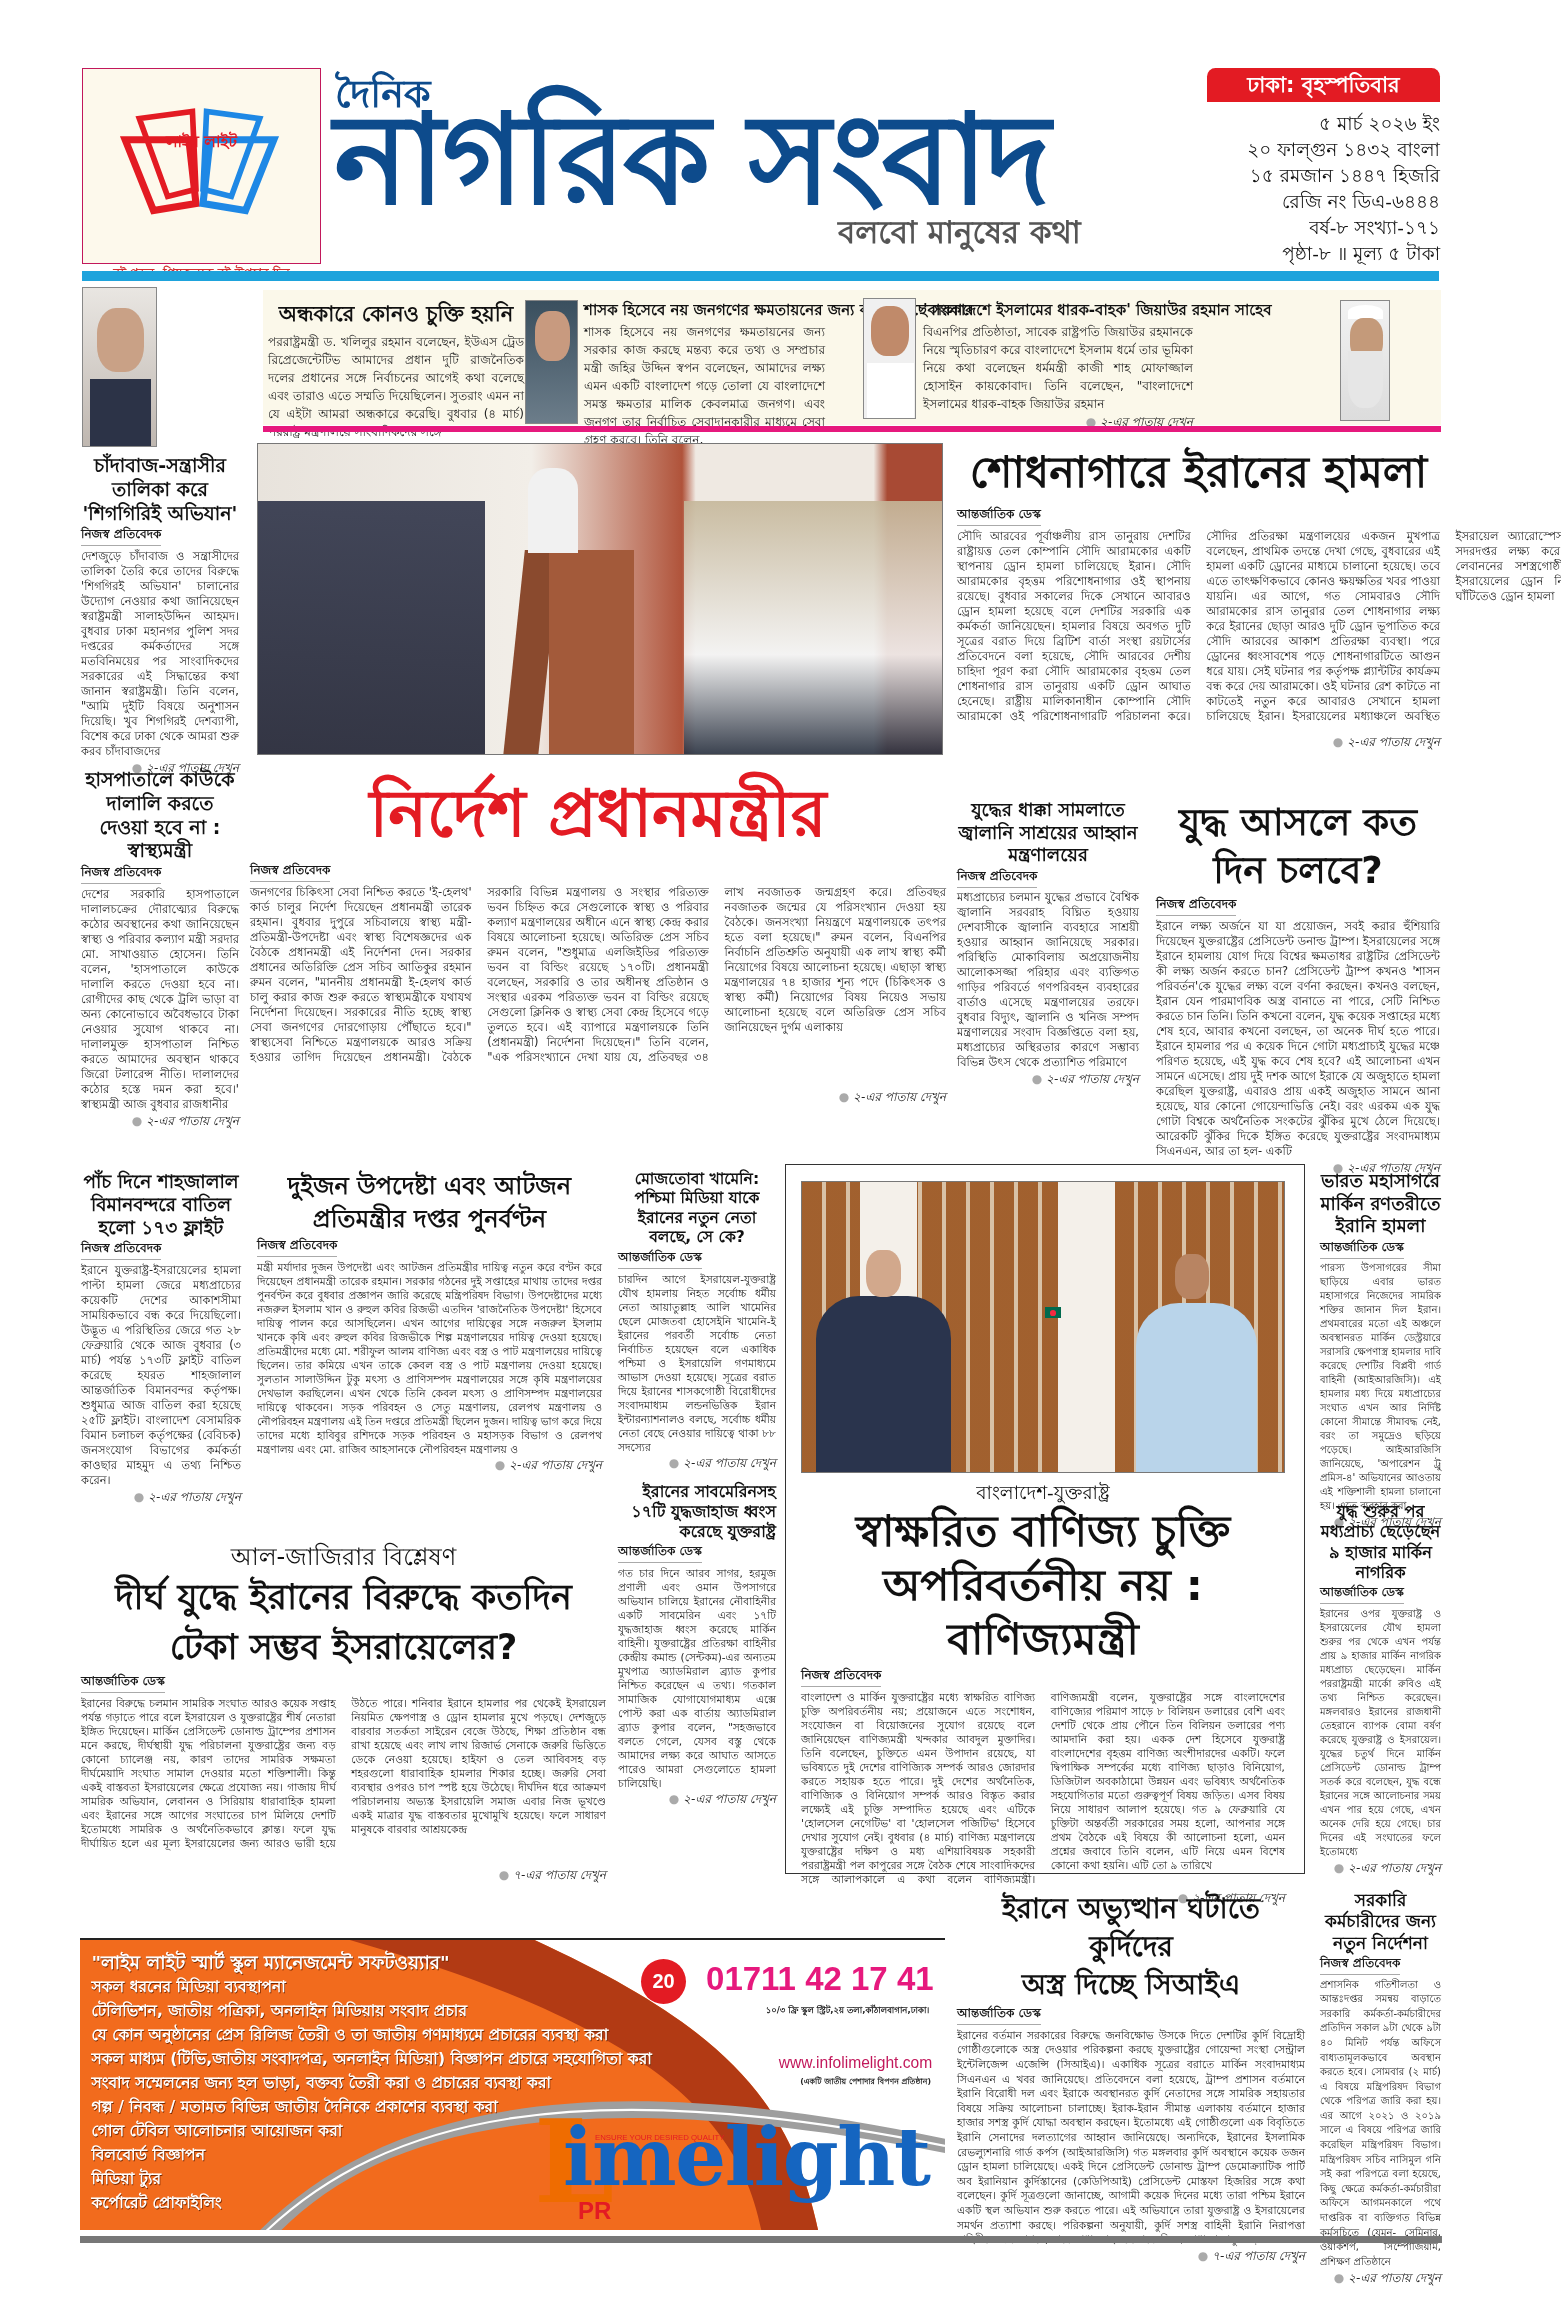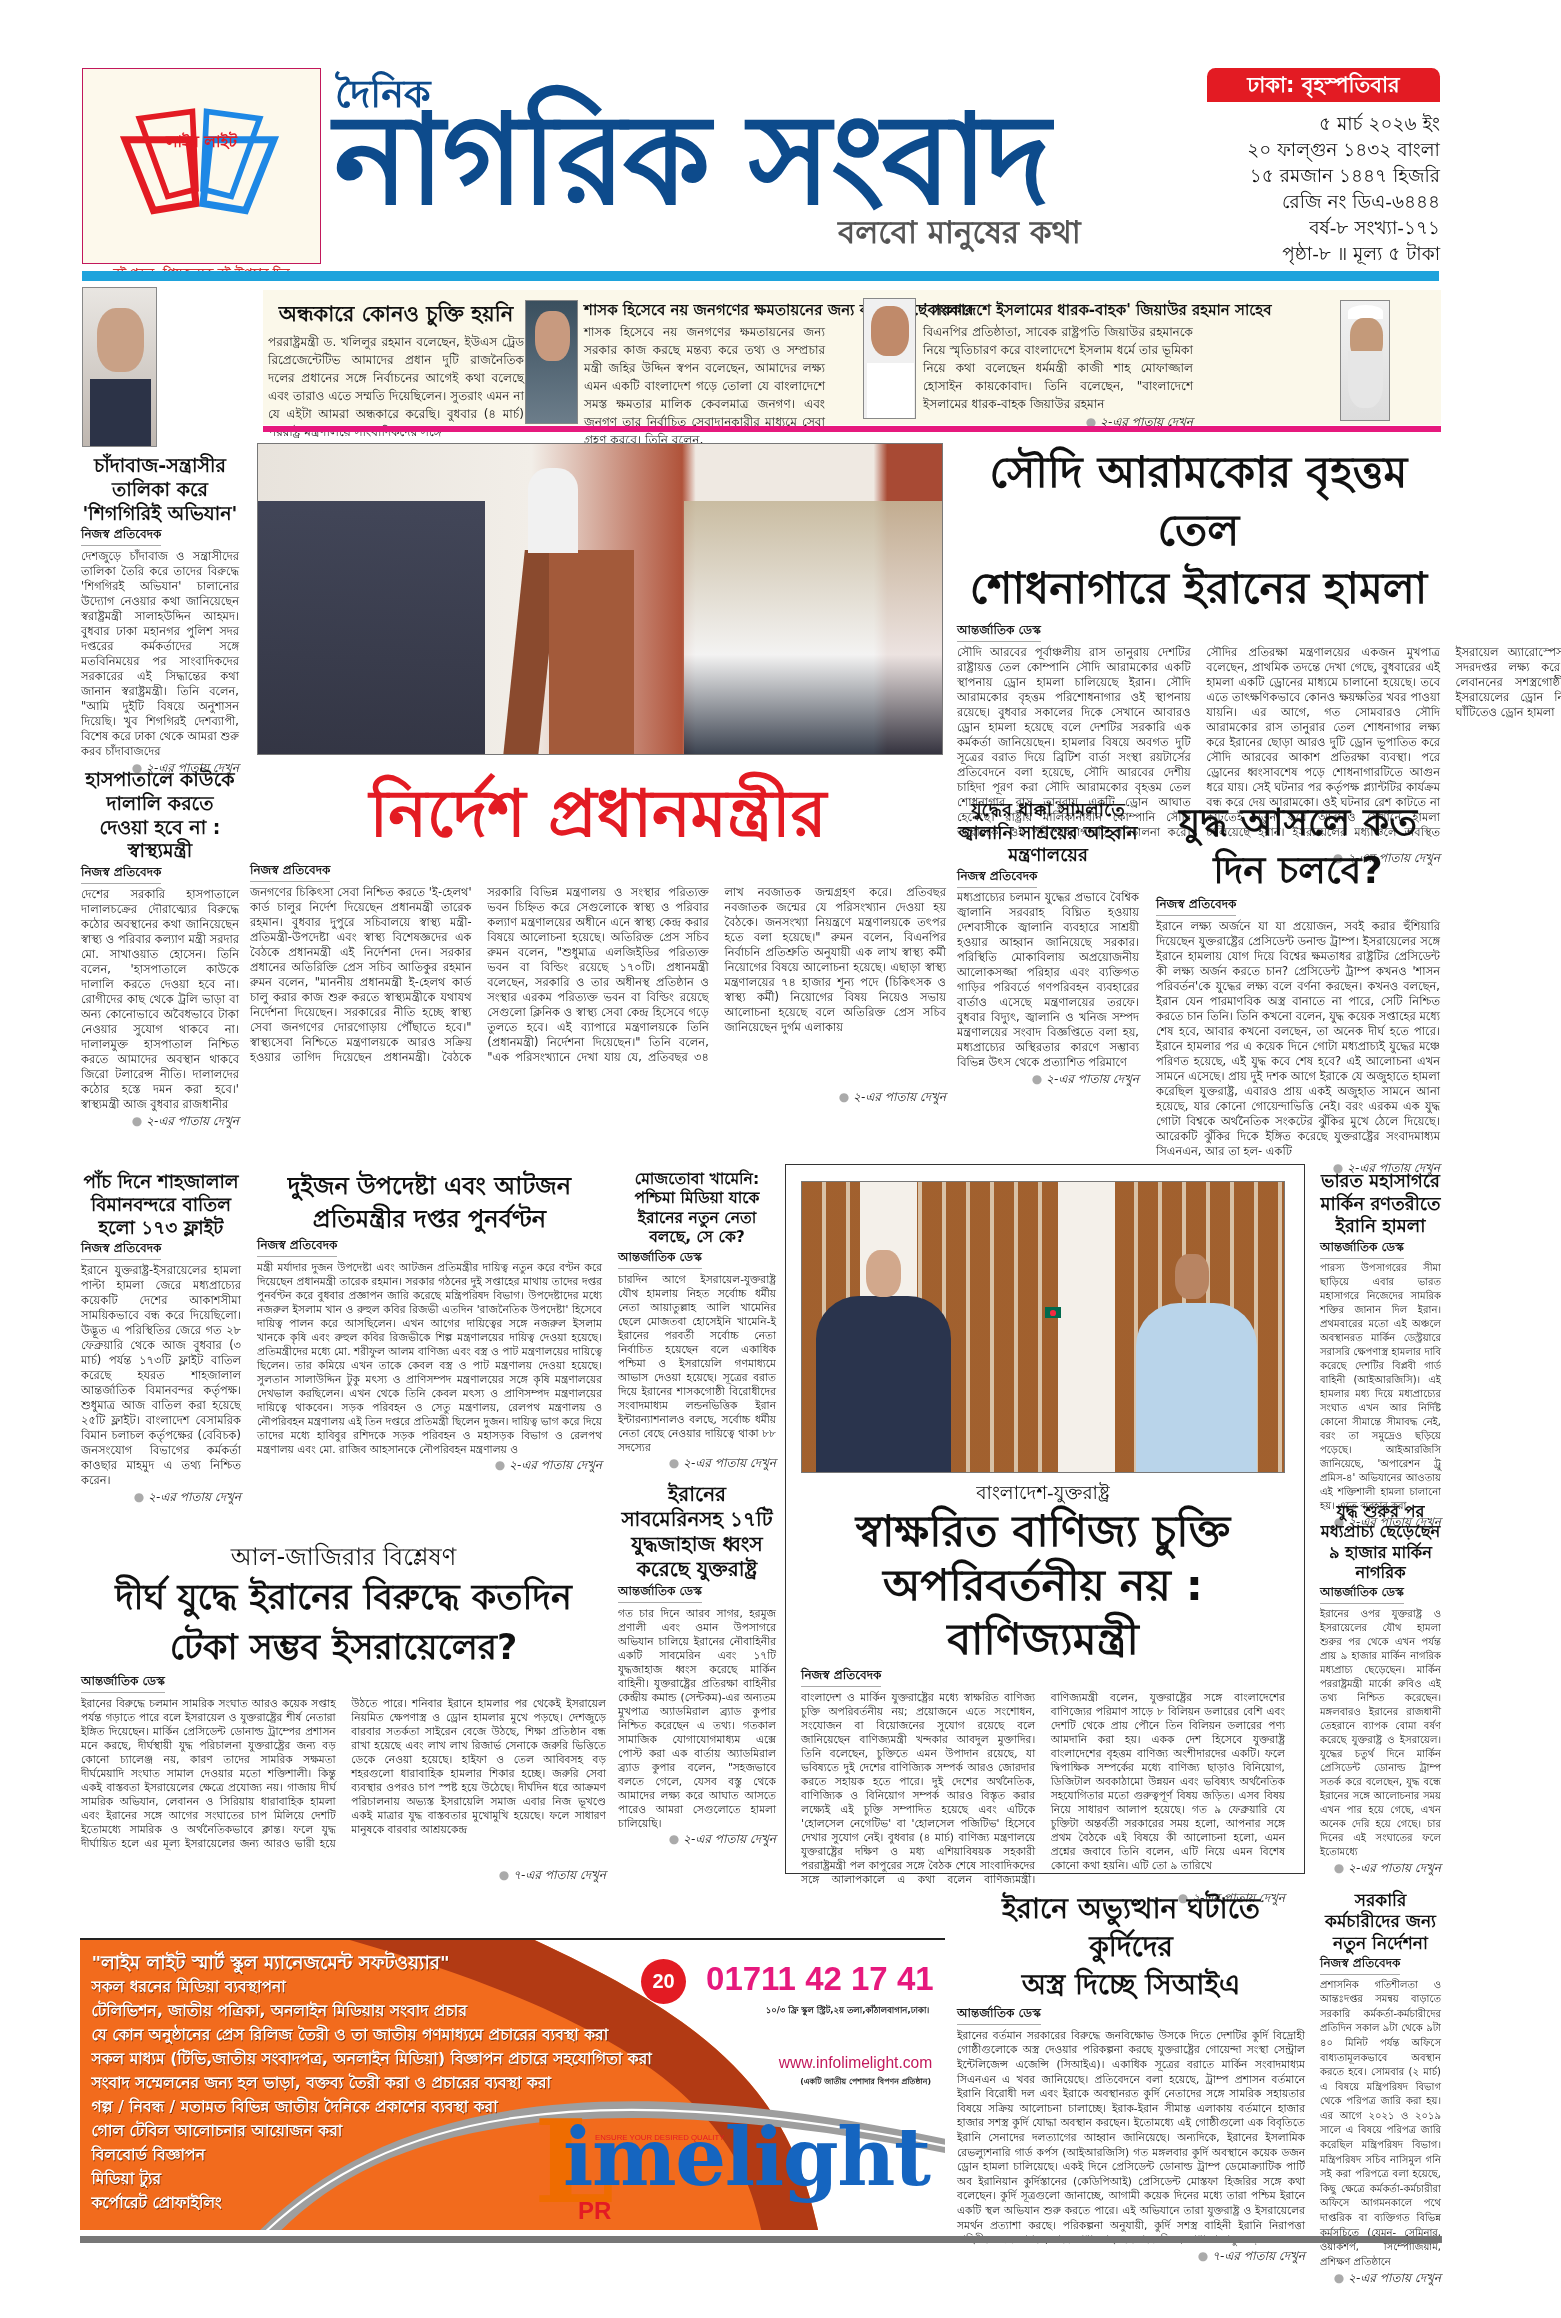--- a/index.html
+++ b/index.html
@@ -135,21 +135,20 @@
 <div class="photo" style="left:257px;top:443px;width:686px;height:312px;background:linear-gradient(90deg,#e8e3dc 0%,#f2eee8 40%,#b0533a 62%,#efe9e2 64%,#efe9e2 90%,#a84a34 92%);">
   <div style="position:absolute;left:256px;top:106px;width:35px;height:206px;background:#8a4a2e;transform:skewX(-6deg);"></div>
   <div style="position:absolute;left:291px;top:106px;width:85px;height:206px;background:#a35a3a;"></div>
   <div style="position:absolute;left:0;top:57px;width:227px;height:256px;background:linear-gradient(#2f3449,#1f2233);opacity:0.9;"></div>
   <div style="position:absolute;left:426px;top:57px;width:260px;height:256px;background:linear-gradient(#c5b79a,#f4f4f4 60%,#222b3b);opacity:0.9;"></div>
   <div style="position:absolute;left:270px;top:24px;width:50px;height:85px;background:#f1f1f1;border-radius:21px 21px 0 0;"></div>
 </div>
 
 <div class="abs" style="left:957px;top:443px;width:483px;">
   <div class="headline" style="font-size:43px;line-height:58px;">
-    <div>সৌদি আরামকোর বৃহত্তম তেল</div>
     <div>শোধনাগারে ইরানের হামলা</div>
   </div>
   <div class="byline" style="margin-top:4.3px;">আন্তর্জাতিক ডেস্ক</div>
   <div class="body col2" style="font-size:11.4px;line-height:15px;height:204px;">সৌদি আরবের পূর্বাঞ্চলীয় রাস তানুরায় দেশটির রাষ্ট্রায়ত্ত তেল কোম্পানি সৌদি আরামকোর একটি স্থাপনায় ড্রোন হামলা চালিয়েছে ইরান। সৌদি আরামকোর বৃহত্তম পরিশোধনাগার ওই স্থাপনায় রয়েছে। বুধবার সকালের দিকে সেখানে আবারও ড্রোন হামলা হয়েছে বলে দেশটির সরকারি এক কর্মকর্তা জানিয়েছেন। হামলার বিষয়ে অবগত দুটি সূত্রের বরাত দিয়ে ব্রিটিশ বার্তা সংস্থা রয়টার্সের প্রতিবেদনে বলা হয়েছে, সৌদি আরবের দেশীয় চাহিদা পূরণ করা সৌদি আরামকোর বৃহত্তম তেল শোধনাগার রাস তানুরায় একটি ড্রোন আঘাত হেনেছে। রাষ্ট্রীয় মালিকানাধীন কোম্পানি সৌদি আরামকো ওই পরিশোধনাগারটি পরিচালনা করে। সৌদির প্রতিরক্ষা মন্ত্রণালয়ের একজন মুখপাত্র বলেছেন, প্রাথমিক তদন্তে দেখা গেছে, বুধবারের এই হামলা একটি ড্রোনের মাধ্যমে চালানো হয়েছে। তবে এতে তাৎক্ষণিকভাবে কোনও ক্ষয়ক্ষতির খবর পাওয়া যায়নি। এর আগে, গত সোমবারও সৌদি আরামকোর রাস তানুরার তেল শোধনাগার লক্ষ্য করে ইরানের ছোড়া আরও দুটি ড্রোন ভূপাতিত করে সৌদি আরবের আকাশ প্রতিরক্ষা ব্যবস্থা। পরে ড্রোনের ধ্বংসাবশেষ পড়ে শোধনাগারটিতে আগুন ধরে যায়। সেই ঘটনার পর কর্তৃপক্ষ প্ল্যান্টটির কার্যক্রম বন্ধ করে দেয় আরামকো। ওই ঘটনার রেশ কাটতে না কাটতেই নতুন করে আবারও সেখানে হামলা চালিয়েছে ইরান। ইসরায়েলের মধ্যাঞ্চলে অবস্থিত ইসরায়েল অ্যারোস্পেস ইন্ডাস্ট্রিজের (আইএআই) সদরদপ্তর লক্ষ্য করে ড্রোন হামলা চালিয়েছে লেবাননের সশস্ত্রগোষ্ঠী হিজবুল্লাহ। একই সঙ্গে ইসরায়েলের ড্রোন নিয়ন্ত্রণকারী একটি সামরিক ঘাঁটিতেও ড্রোন হামলা</div>
   <div class="see-page">২-এর পাতায় দেখুন</div>
 </div>
 
 <div class="abs" style="left:250px;top:774px;width:696px;">
   <div class="headline red" style="font-size:65px;line-height:80px;">
     <div>নির্দেশ প্রধানমন্ত্রীর</div>
@@ -190,21 +189,21 @@
 </div>
 
 <div class="abs" style="left:618px;top:1170px;width:158px;">
   <div class="headline" style="font-size:15.6px;">মোজতোবা খামেনি: পশ্চিমা মিডিয়া যাকে ইরানের নতুন নেতা বলছে, সে কে?</div>
   <div class="byline">আন্তর্জাতিক ডেস্ক</div>
   <div class="body" style="font-size:10.6px;line-height:14px;">চারদিন আগে ইসরায়েল-যুক্তরাষ্ট্র যৌথ হামলায় নিহত সর্বোচ্চ ধর্মীয় নেতা আয়াতুল্লাহ আলি খামেনির ছেলে মোজতবা হোসেইনি খামেনি-ই ইরানের পরবর্তী সর্বোচ্চ নেতা নির্বাচিত হয়েছেন বলে একাধিক পশ্চিমা ও ইসরায়েলি গণমাধ্যমে আভাস দেওয়া হয়েছে। সূত্রের বরাত দিয়ে ইরানের শাসকগোষ্ঠী বিরোধীদের সংবাদমাধ্যম লন্ডনভিত্তিক ইরান ইন্টারন্যাশনালও বলছে, সর্বোচ্চ ধর্মীয় নেতা বেছে নেওয়ার দায়িত্বে থাকা ৮৮ সদস্যের</div>
   <div class="see-page">২-এর পাতায় দেখুন</div>
 </div>
 
 <div class="abs" style="left:618px;top:1482px;width:158px;">
-  <div class="headline" style="font-size:20px;">ইরানের সাবমেরিনসহ ১৭টি যুদ্ধজাহাজ ধ্বংস করেছে যুক্তরাষ্ট্র</div>
+  <div class="headline" style="font-size:16px;text-align:right;">ইরানের সাবমেরিনসহ ১৭টি যুদ্ধজাহাজ ধ্বংস করেছে যুক্তরাষ্ট্র</div>
   <div class="byline">আন্তর্জাতিক ডেস্ক</div>
   <div class="body" style="font-size:10.6px;line-height:14px;">গত চার দিনে আরব সাগর, হরমুজ প্রণালী এবং ওমান উপসাগরে অভিযান চালিয়ে ইরানের নৌবাহিনীর একটি সাবমেরিন এবং ১৭টি যুদ্ধজাহাজ ধ্বংস করেছে মার্কিন বাহিনী। যুক্তরাষ্ট্রের প্রতিরক্ষা বাহিনীর কেন্দ্রীয় কমান্ড (সেন্টকম)-এর অন্যতম মুখপাত্র অ্যাডমিরাল ব্র্যাড কুপার নিশ্চিত করেছেন এ তথ্য। গতকাল সামাজিক যোগাযোগমাধ্যম এক্সে পোস্ট করা এক বার্তায় অ্যাডমিরাল ব্র্যাড কুপার বলেন, "সহজভাবে বলতে গেলে, যেসব বস্তু থেকে আমাদের লক্ষ্য করে আঘাত আসতে পারেও আমরা সেগুলোতে হামলা চালিয়েছি।</div>
   <div class="see-page">২-এর পাতায় দেখুন</div>
 </div>
 
 <div class="abs box-frame" style="left:785px;top:1164px;width:520px;height:710px;"></div>
 <div class="photo" style="left:801px;top:1181px;width:484px;height:292px;background:#9a5a2c;">
   <div style="position:absolute;inset:0;background:repeating-linear-gradient(90deg,#a3622f 0 20px,#e8dcc6 20px 24px);opacity:0.8;"></div>
   <div style="position:absolute;left:58px;top:0;width:57px;height:292px;background:#f4f0ea;"></div>
   <div style="position:absolute;left:256px;top:0;width:57px;height:292px;background:#f4f0ea;"></div>

